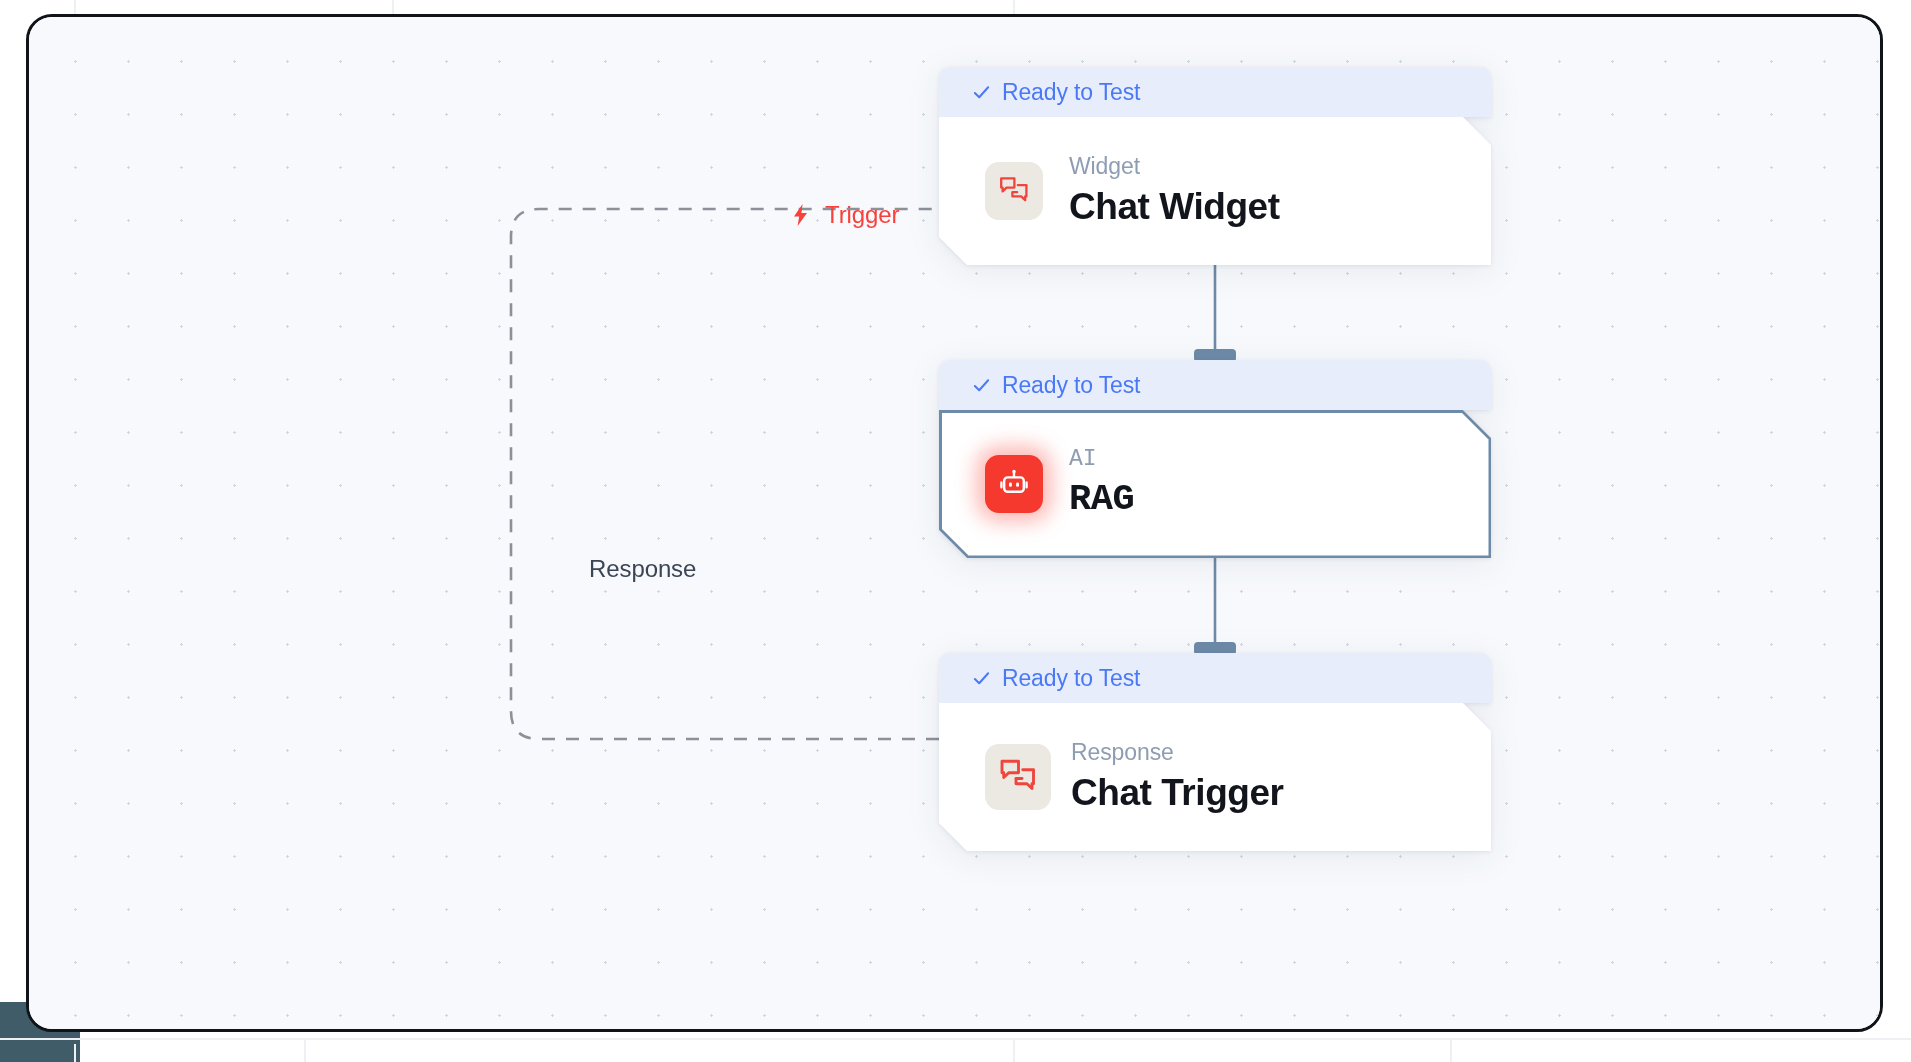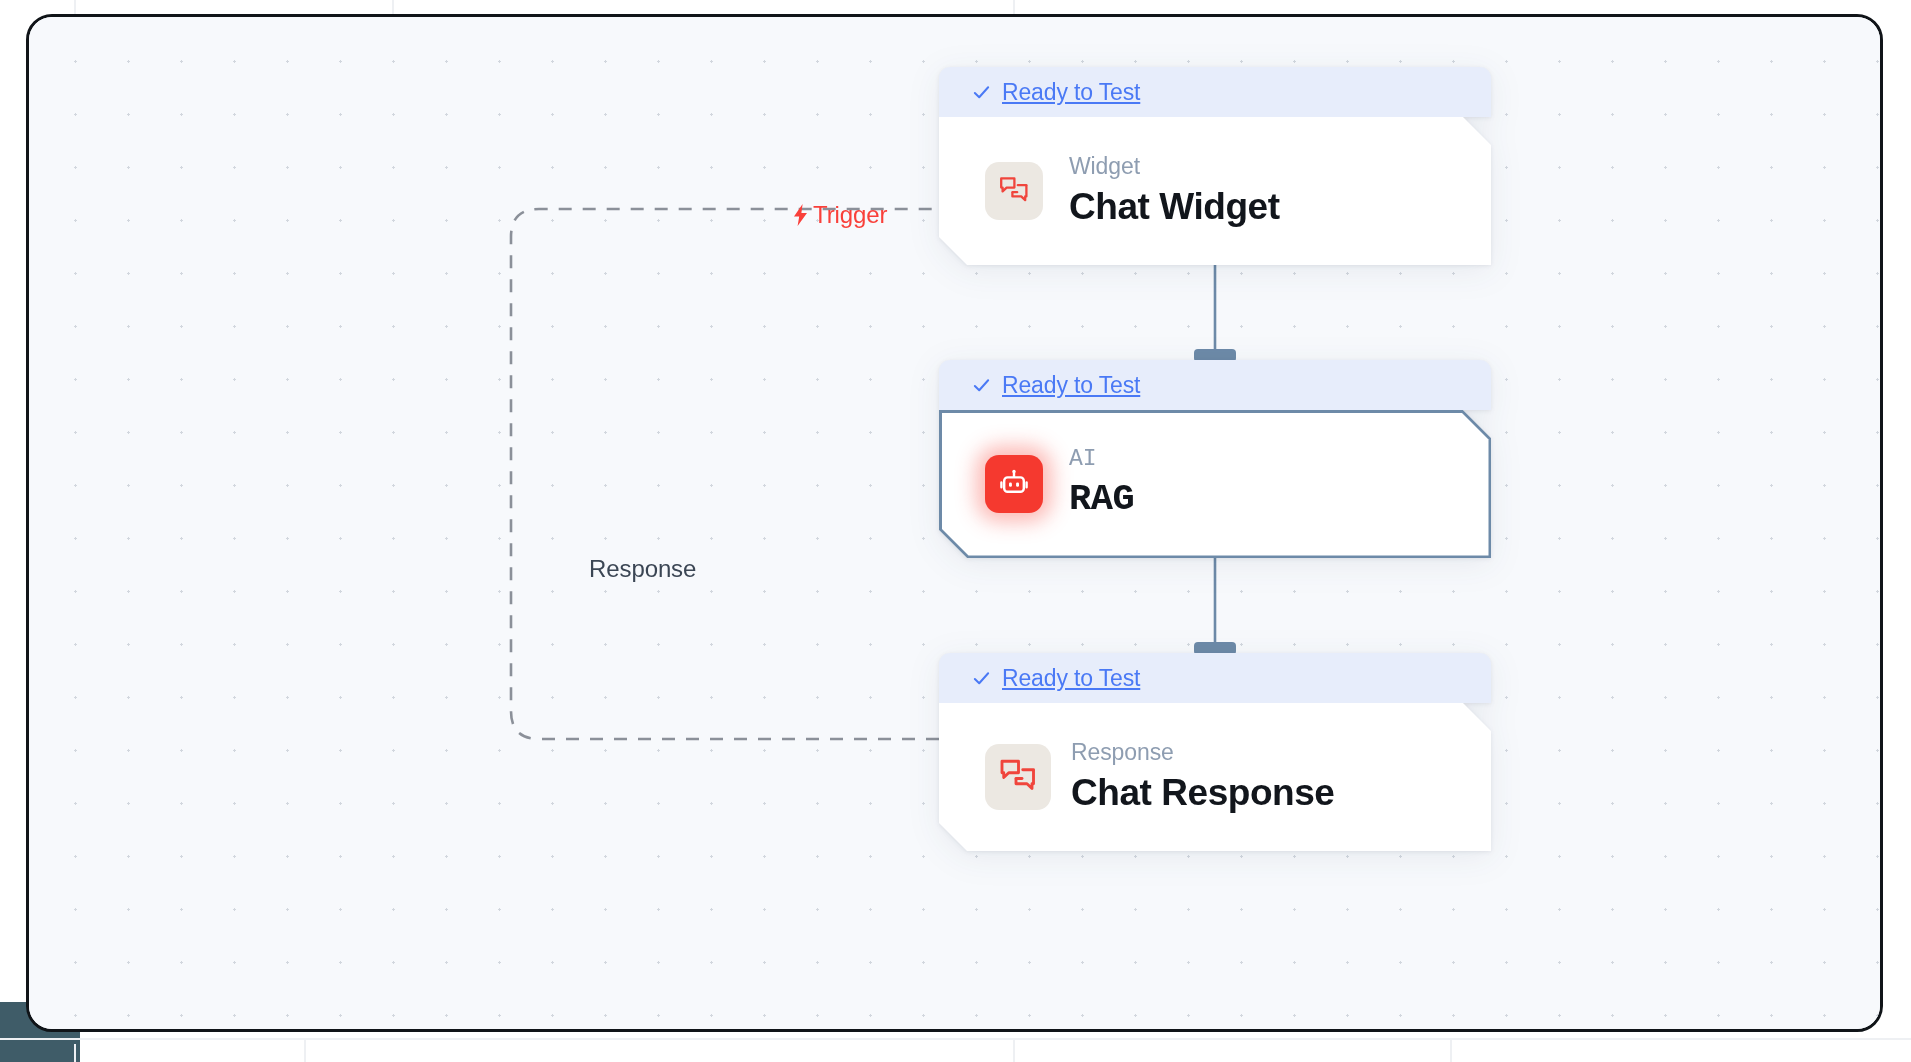--- a/index.html
+++ b/index.html
@@ -81,21 +81,21 @@
   }
 
   .edge-label {
     position: absolute;
     font-size: 24px;
     font-weight: 400;
     white-space: nowrap;
     letter-spacing: -0.1px;
     display: flex;
     align-items: center;
-    gap: 4px;
+    gap: 16px;
   }
   #edge-label-trigger {
     left: 764px;
     top: 184px;
     color: #f9403a;
   }
   #edge-label-trigger .bolt {
     display: inline-block;
     width: 15px;
     height: 22px;
@@ -137,21 +137,20 @@
   .status-check {
     width: 19px;
     height: 19px;
     display: block;
   }
   .status-text {
     font-size: 23px;
     font-weight: 500;
     color: #4a79f5;
     letter-spacing: -0.15px;
-    text-decoration: underline;
   }
   .node-body {
     position: relative;
     height: 148px;
     background: #ffffff;
     box-sizing: border-box;
     clip-path: polygon(0 0, calc(100% - 28px) 0, 100% 28px, 100% 100%, 28px 100%, 0 calc(100% - 28px));
     display: flex;
     align-items: center;
     padding-left: 46px;
@@ -356,20 +355,20 @@
           <div class="node-icon-tile large">
             <svg width="40" height="40" viewBox="0 0 32 32" fill="none">
               <path d="M3.2 3.4 H16.4 V12.6 H8.6 L4.6 16.4 V12.6 H3.2 Z" stroke="#f0453c" stroke-width="2.3" stroke-linejoin="round"></path>
               <path d="M28.4 10.2 V21.4 H27.2 V25.2 L23.2 21.4 H14.4 V17.2" stroke="#f0453c" stroke-width="2.3" stroke-linejoin="round"></path>
               <path d="M14.4 17.2 H19.2" stroke="#f0453c" stroke-width="2.3" stroke-linecap="round"></path>
               <path d="M28.4 10.2 H19.8" stroke="#f0453c" stroke-width="2.3" stroke-linecap="round"></path>
             </svg>
           </div>
           <div class="node-text">
             <span class="node-kind">Response</span>
-            <span class="node-title">Chat Response</span>
+            <span class="node-title">Chat Trigger</span>
           </div>
         </div>
       </div>
     </div>
 
   </div>
 </div>
 
 </body></html>

